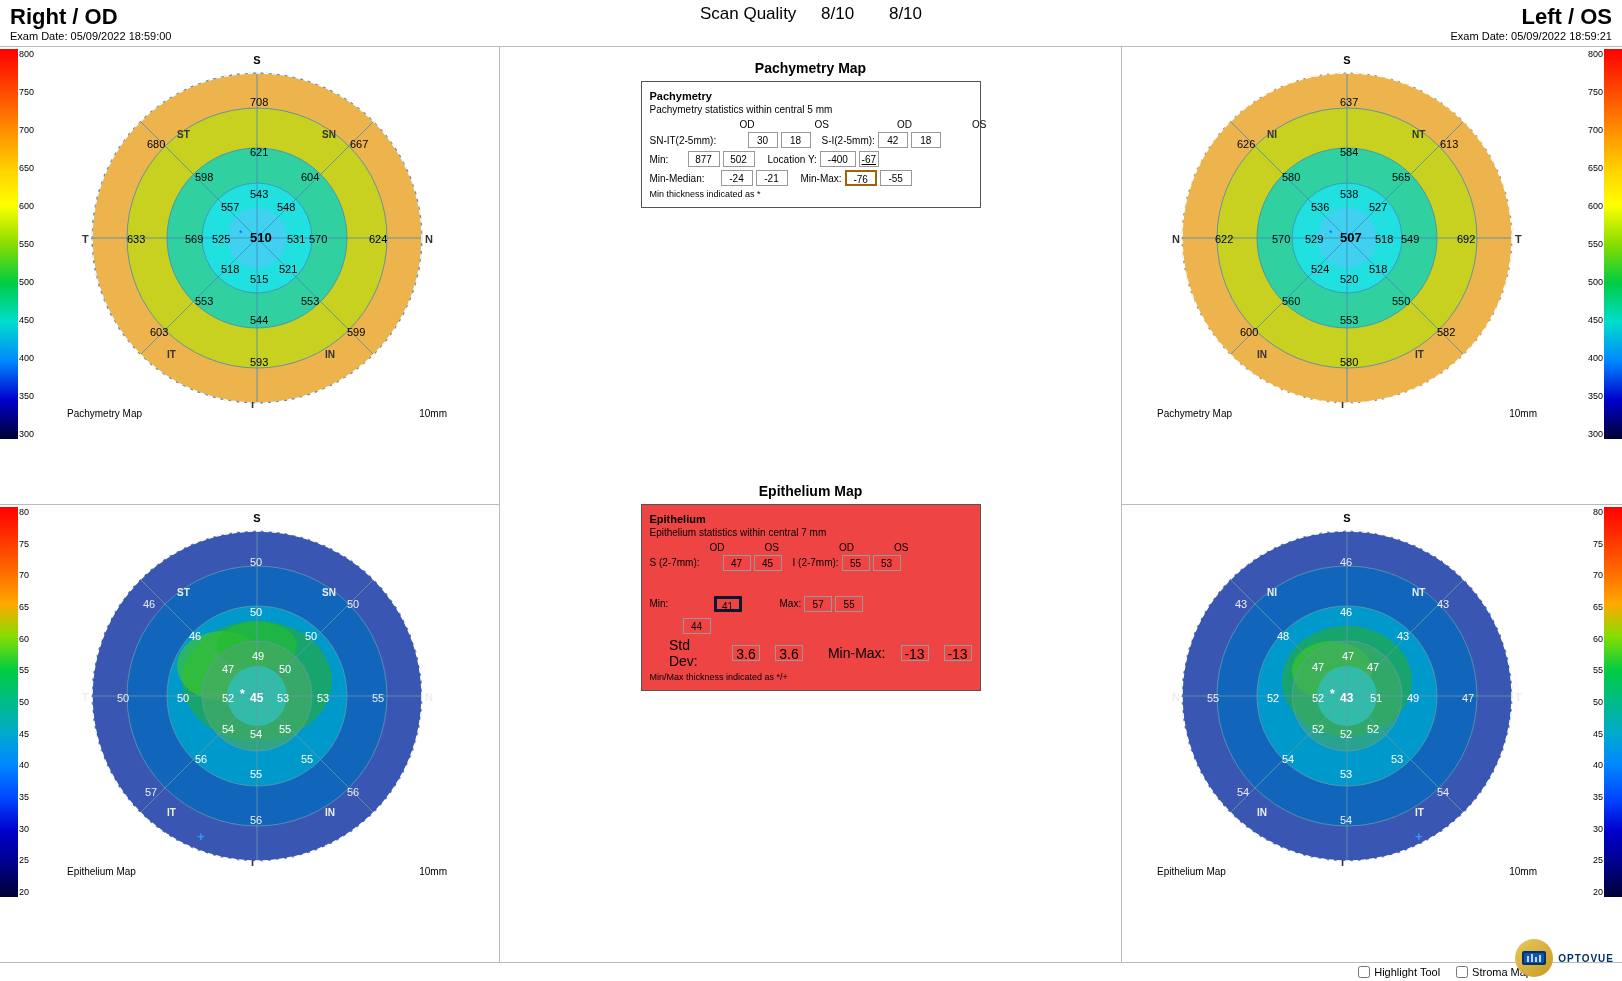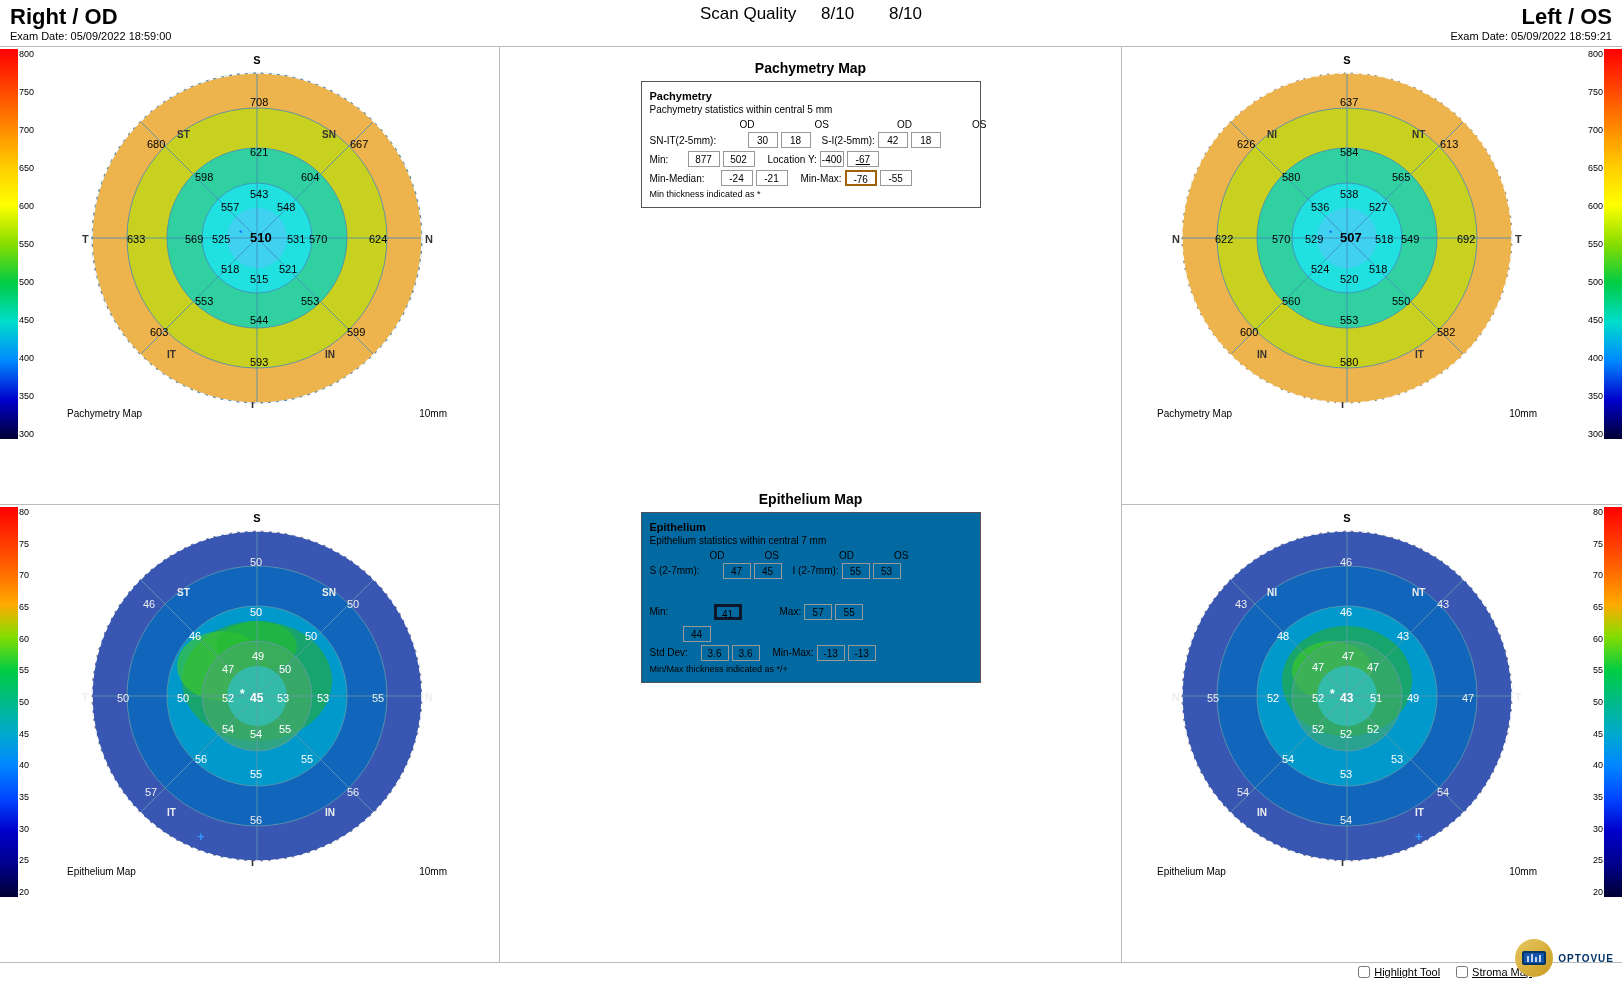--- a/index.html
+++ b/index.html
@@ -318,40 +318,40 @@
           <span style="margin-left:8px;">S-I(2-5mm):</span>
           <span style="border:1px solid #999; width:30px; height:16px; display:inline-block; text-align:center; line-height:16px;">42</span>
           <span style="border:1px solid #999; width:30px; height:16px; display:inline-block; text-align:center; line-height:16px;">18</span>
         </div>
 
         <div style="display:flex; align-items:center; gap:3px; font-size:10px; margin-bottom:3px;">
           <span style="width:35px;">Min:</span>
           <span style="border:1px solid #999; width:32px; height:16px; display:inline-block; text-align:center; line-height:16px;">877</span>
           <span style="border:1px solid #999; width:32px; height:16px; display:inline-block; text-align:center; line-height:16px;">502</span>
           <span style="margin-left:10px;">Location Y:</span>
-          <span style="border:1px solid #999; width:24px; height:16px; display:inline-block; text-align:center; line-height:16px;">-400</span>
-          <span style="border:1px solid #999; width:32px; height:16px; display:inline-block; text-align:center; line-height:16px;text-decoration:underline;">-67</span>
+          <span style="border:1px solid #999; width:36px; height:16px; display:inline-block; text-align:center; line-height:16px;">-400</span>
+          <span style="border:1px solid #999; width:20px; height:16px; display:inline-block; text-align:center; line-height:16px;text-decoration:underline;">-67</span>
         </div>
 
         <div style="display:flex; align-items:center; gap:3px; font-size:10px; margin-bottom:3px;">
           <span style="width:68px;">Min-Median:</span>
           <span style="border:1px solid #999; width:32px; height:16px; display:inline-block; text-align:center; line-height:16px;">-24</span>
           <span style="border:1px solid #999; width:32px; height:16px; display:inline-block; text-align:center; line-height:16px;">-21</span>
           <span style="margin-left:10px;">Min-Max:</span>
           <span style="border:2px solid #a16207; width:32px; height:16px; display:inline-block; text-align:center; line-height:16px;">-76</span>
           <span style="border:1px solid #999; width:32px; height:16px; display:inline-block; text-align:center; line-height:16px;">-55</span>
         </div>
         <div style="font-size:9px; margin-top:3px;">Min thickness indicated as *</div>
       </div>
 
       <div style="flex:1;"></div>
 
       <div style="font-size:14px; font-weight:bold; margin:8px 0 5px 0;">Epithelium Map</div>
 
-      <div style="border:1px solid #555; padding:8px; width:340px; background:#0369a1; margin-bottom:10px;">
+      <div style="border:1px solid #555; padding:8px; width:340px; background:#ef4444; margin-bottom:10px;">
         <div style="font-size:11px; font-weight:bold; margin-bottom:2px;">Epithelium</div>
         <div style="font-size:10px; margin-bottom:4px;">Epithelium statistics within central 7 mm</div>
         <div style="display:flex; gap:40px; font-size:10px; margin-bottom:2px;">
           <span></span>
           <span style="margin-left:20px;">OD</span>
           <span>OS</span>
           <span style="margin-left:20px;">OD</span>
           <span>OS</span>
         </div>
 
@@ -366,21 +366,21 @@
 
         <div style="display:flex; align-items:center; gap:3px; font-size:10px; margin-bottom:3px;">
           <span style="width:30px;">Min:</span>
           <span style="border:1px solid #999; width:28px; height:16px; display:inline-block; text-align:center; line-height:16px;margin-top:44px;">44</span>
           <span style="border:3px solid #0f172a; width:28px; height:16px; display:inline-block; text-align:center; line-height:16px;">41</span>
           <span style="margin-left:35px;">Max:</span>
           <span style="border:1px solid #999; width:28px; height:16px; display:inline-block; text-align:center; line-height:16px;">57</span>
           <span style="border:1px solid #999; width:28px; height:16px; display:inline-block; text-align:center; line-height:16px;">55</span>
         </div>
 
-        <div style="display:flex; align-items:center; gap:3px; font-size:10px; margin-bottom:3px;">
+        <div style="display:flex; align-items:center; gap:15px; font-size:14px; margin-bottom:3px;justify-content:flex-end;">
           <span style="width:48px;">Std Dev:</span>
           <span style="border:1px solid #999; width:28px; height:16px; display:inline-block; text-align:center; line-height:16px;">3.6</span>
           <span style="border:1px solid #999; width:28px; height:16px; display:inline-block; text-align:center; line-height:16px;">3.6</span>
           <span style="margin-left:10px;">Min-Max:</span>
           <span style="border:1px solid #999; width:28px; height:16px; display:inline-block; text-align:center; line-height:16px;">-13</span>
           <span style="border:1px solid #999; width:28px; height:16px; display:inline-block; text-align:center; line-height:16px;">-13</span>
         </div>
         <div style="font-size:9px; margin-top:3px;">Min/Max thickness indicated as */+</div>
       </div>
 
@@ -607,21 +607,21 @@
               <span>20</span>
             </div>
           </div>
         </div>
       </div>
 
     </div>
   </div>
 
   <div style="display:flex; justify-content:flex-end; align-items:center; padding:3px 10px; border-top:1px solid #bbb; background:#fff; position:relative;">
-    <div style="display:flex; align-items:center; gap:16px; margin-right:80px;text-decoration:underline;">
+    <div style="display:flex; align-items:center; gap:16px; margin-right:80px;">
       <div style="display:flex; align-items:center; gap:4px; cursor:pointer;">
         <input type="checkbox" style="width: 12px; height: 12px;">
         <span style="font-size:11px;">Highlight Tool</span>
       </div>
       <div style="display:flex; align-items:center; gap:4px; cursor:pointer;">
         <input type="checkbox" style="width: 12px; height: 12px;">
         <span style="font-size:11px;">Stroma Map</span>
       </div>
     </div>
 

